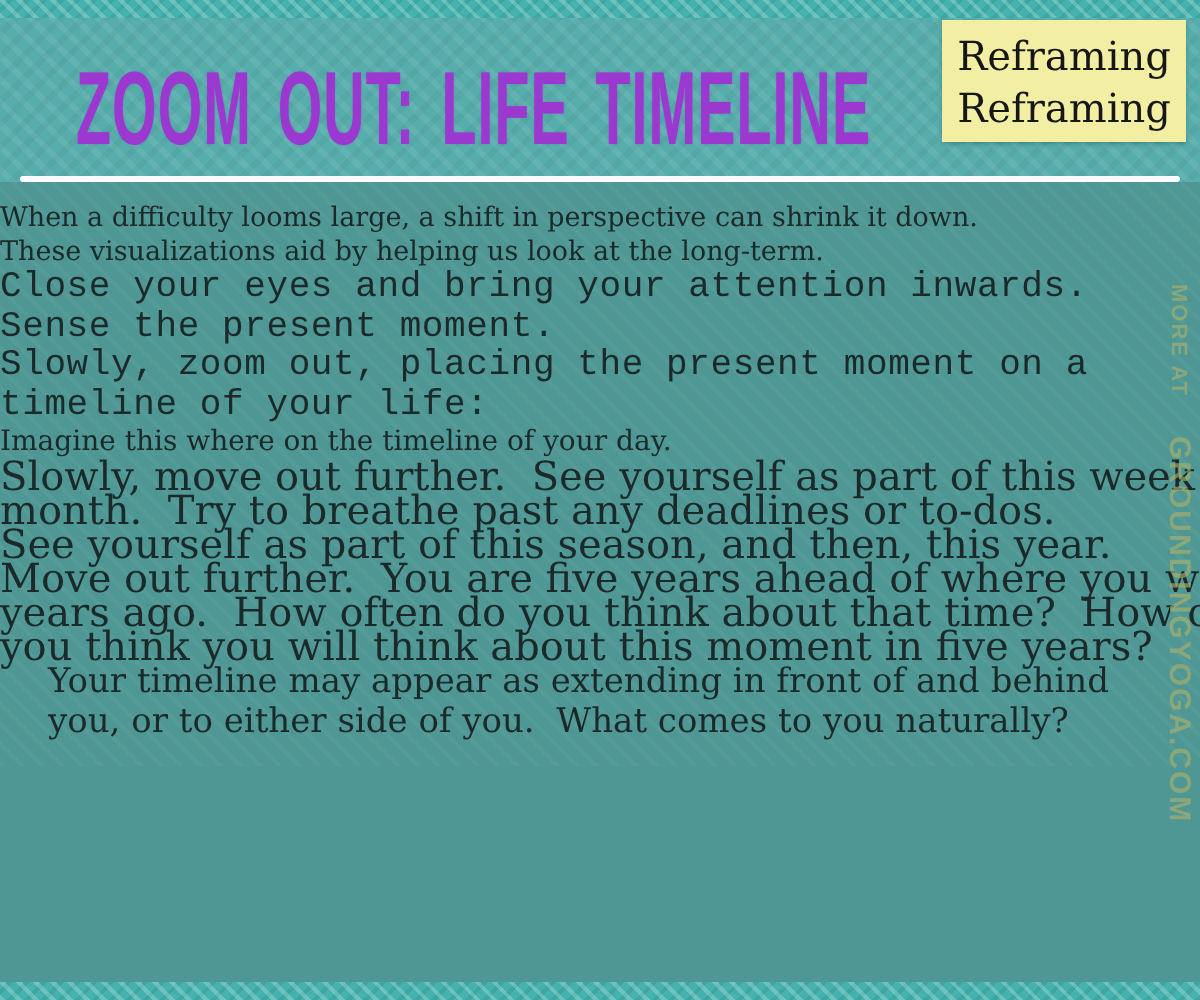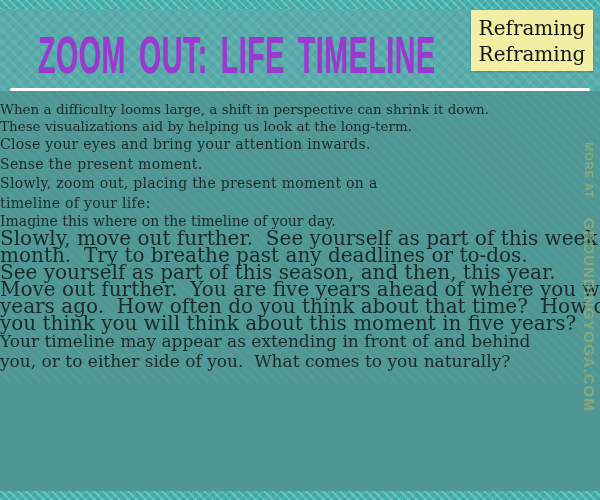--- a/index.html
+++ b/index.html
@@ -68,24 +68,24 @@
     color:#161616;
     font-size:20px;line-height:26px;
     box-shadow:0 1px 2px rgba(0,40,40,.25);
   }
 
   
   .body-band p{
     margin:0;white-space:pre;
   }
   .p-intro   {padding-top:10px;font-size:13.5px;line-height:17px;}
-  .p-big     {margin-top:10px;font-size:14px;line-height:19.5px;letter-spacing:.3px;}
+  .p-big     {margin-top:10px;font-size:18px;line-height:19.5px;letter-spacing:.3px;font-family:Liberation Mono, monospace;}
   .p-sub     {margin-top:3px;font-size:14px;line-height:17px;}
   .p-small   {margin-top:16px;font-size:20px;line-height:17px;}
-  .p-closing {margin-top:20px;font-size:17px;line-height:19.5px;}
+  .p-closing {margin-top:20px;font-size:17px;line-height:19.5px;padding-left:24px;}
 
   
   .watermark{
     position:absolute;top:142px;right:3px;
     writing-mode:vertical-rl;
     font-family:"Liberation Sans", sans-serif;
     color:rgba(173,178,105,.62);
     letter-spacing:1px;
     line-height:1;
   }

